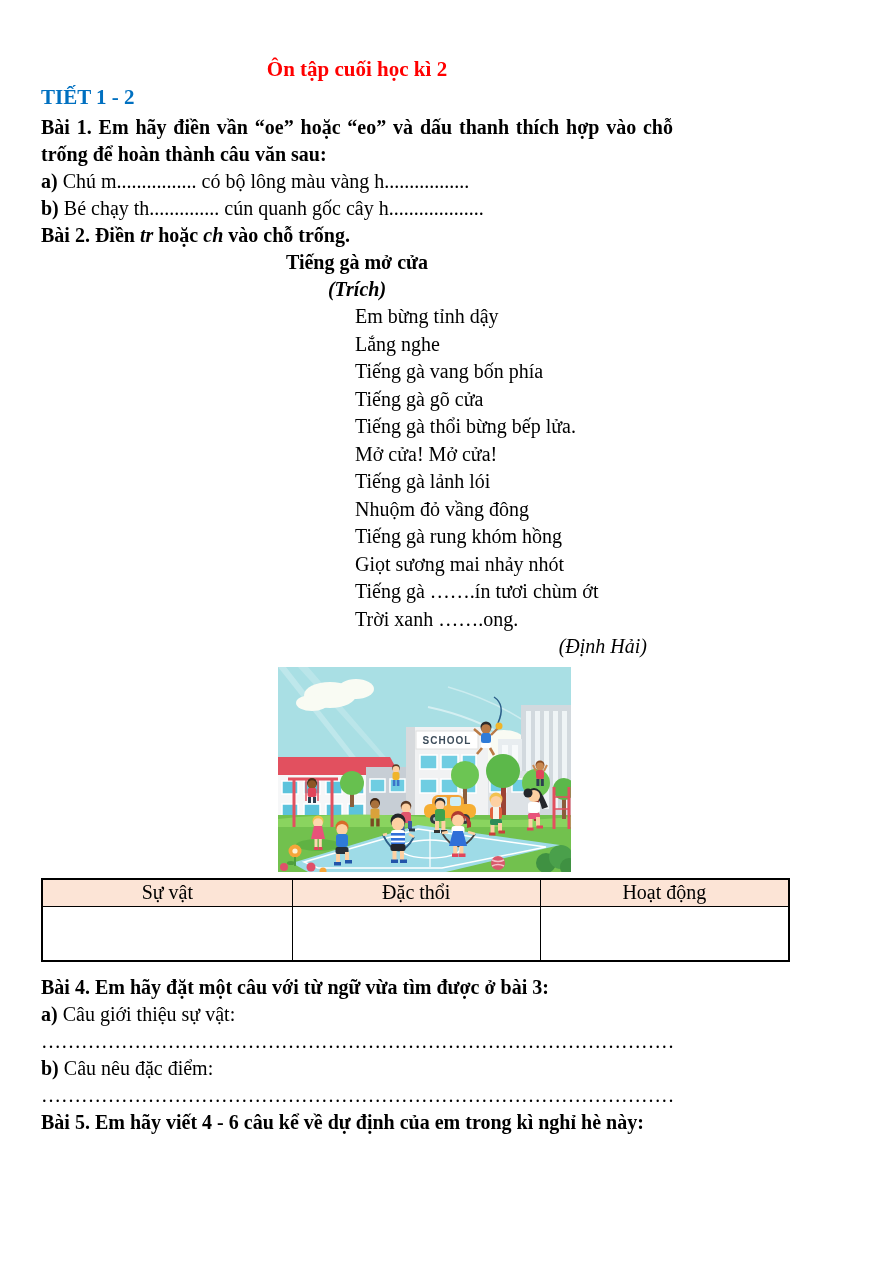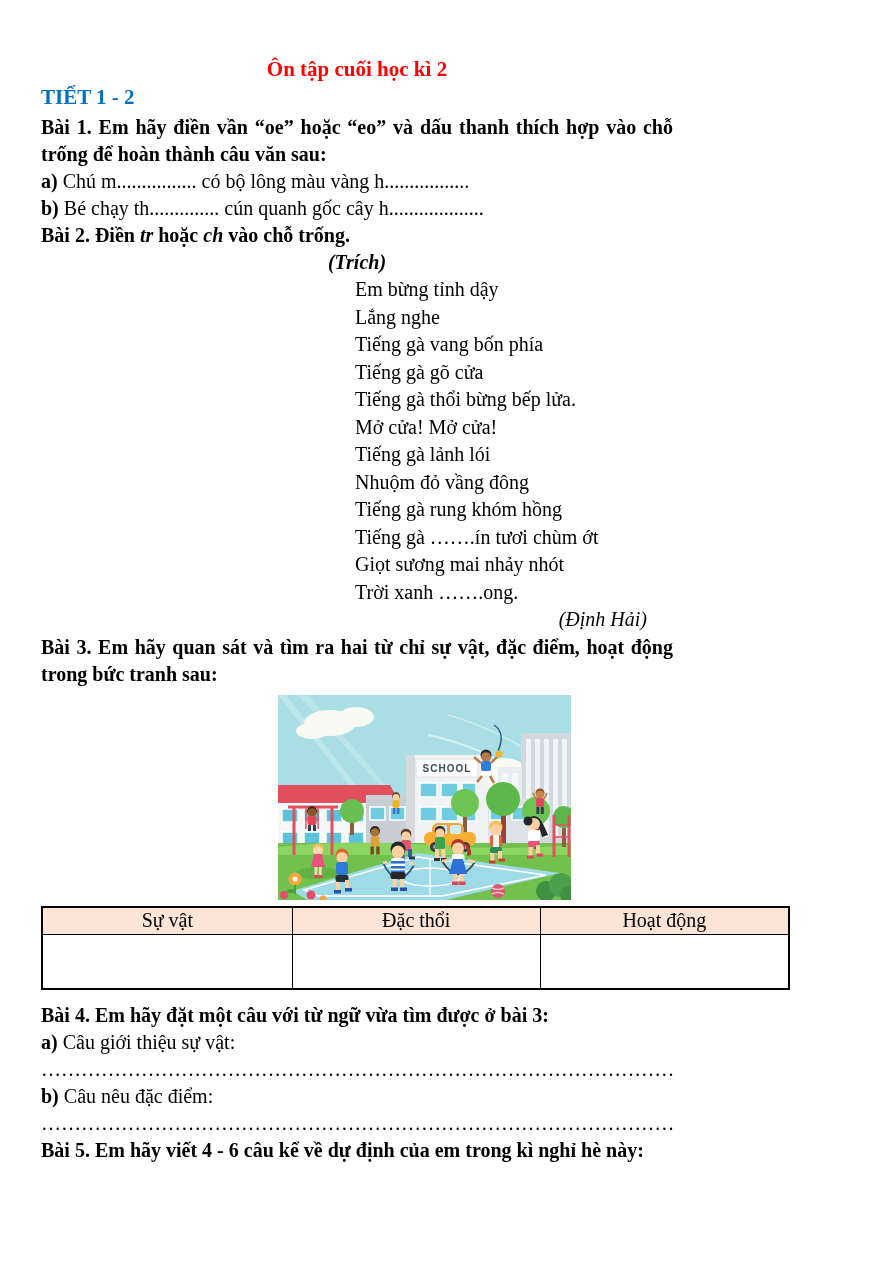--- a/index.html
+++ b/index.html
@@ -58,39 +58,39 @@
   <div class="title">Ôn tập cuối học kì 2</div>
   <div class="subtitle">TIẾT 1 - 2</div>
 
   <p class="b j">Bài 1. Em hãy điền vần “oe” hoặc “eo” và dấu thanh thích hợp vào chỗ trống để hoàn thành câu văn sau:</p>
   <p><span class="b">a)</span><span> Chú m................ có bộ lông màu vàng h.................</span></p>
   <p><span class="b">b)</span><span> Bé chạy th.............. cún quanh gốc cây h...................</span></p>
 
   <p><span class="b">Bài 2. Điền </span><span class="b i">tr</span><span class="b"> hoặc </span><span class="b i">ch</span><span class="b"> vào chỗ trống.</span></p>
 
   <div>
+    <p class="poem-title">Tiếng gà mở cửa</p>
     <p class="poem-sub">(Trích)</p>
     <div class="poem-lines">
       <p>Em bừng tỉnh dậy</p>
       <p>Lắng nghe</p>
       <p>Tiếng gà vang bốn phía</p>
       <p>Tiếng gà gõ cửa</p>
       <p>Tiếng gà thổi bừng bếp lửa.</p>
       <p>Mở cửa! Mở cửa!</p>
       <p>Tiếng gà lảnh lói</p>
       <p>Nhuộm đỏ vầng đông</p>
       <p>Tiếng gà rung khóm hồng</p>
+      <p>Giọt sương mai nhảy nhót</p>
       <p>Tiếng gà …….ín tươi chùm ớt</p>
-      <p>Giọt sương mai nhảy nhót</p>
       <p>Trời xanh …….ong.</p>
     </div>
     <p class="poem-author">(Định Hải)</p>
   </div>
 
-  <p class="b j sec">Bài 3. Em hãy quan sát và tìm ra hai từ chỉ sự vật, đặc điểm, hoạt động trong bức tranh sau:</p>
 
   <div class="illus-wrap">
     <svg width="293" height="205" viewBox="0 0 293 205" xmlns="http://www.w3.org/2000/svg">
 
       <g>
         <rect x="0" y="0" width="293" height="155" fill="#a9dfe4"></rect>
         <path d="M0,0 L95,120 L101,120 L8,0 Z" fill="#ffffff" opacity="0.25"></path>
         <path d="M20,0 L120,110 L125,110 L30,0 Z" fill="#ffffff" opacity="0.2"></path>
         <path d="M150,40 Q220,55 260,95" stroke="#ffffff" stroke-width="2" fill="none" opacity="0.5"></path>
         <path d="M170,20 Q240,40 285,85" stroke="#ffffff" stroke-width="1.5" fill="none" opacity="0.4"></path>

